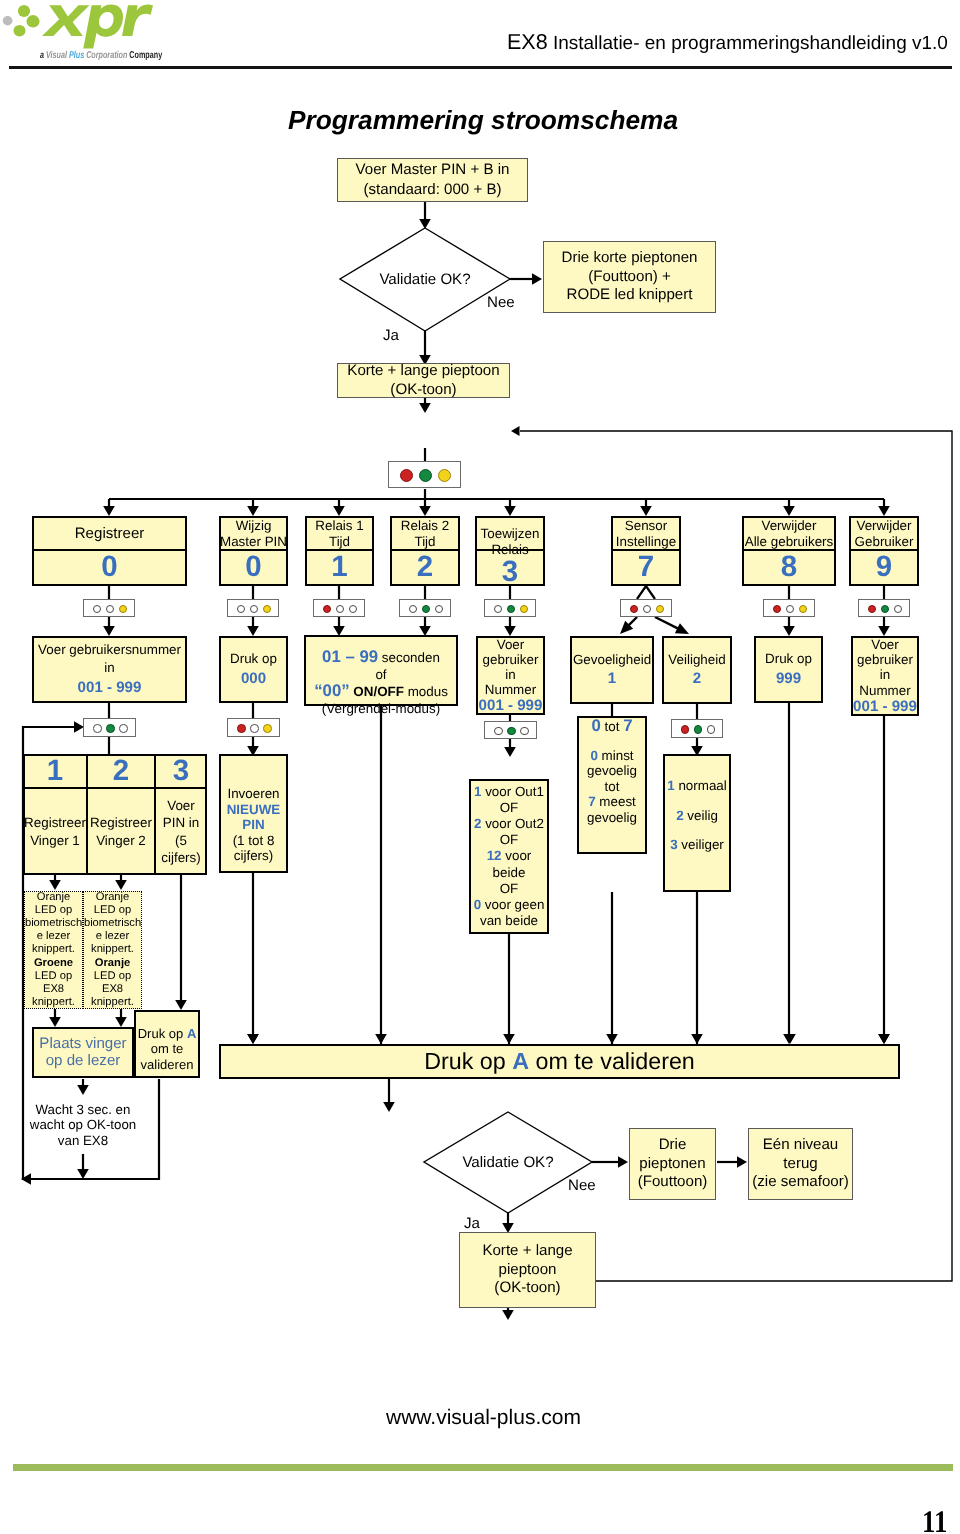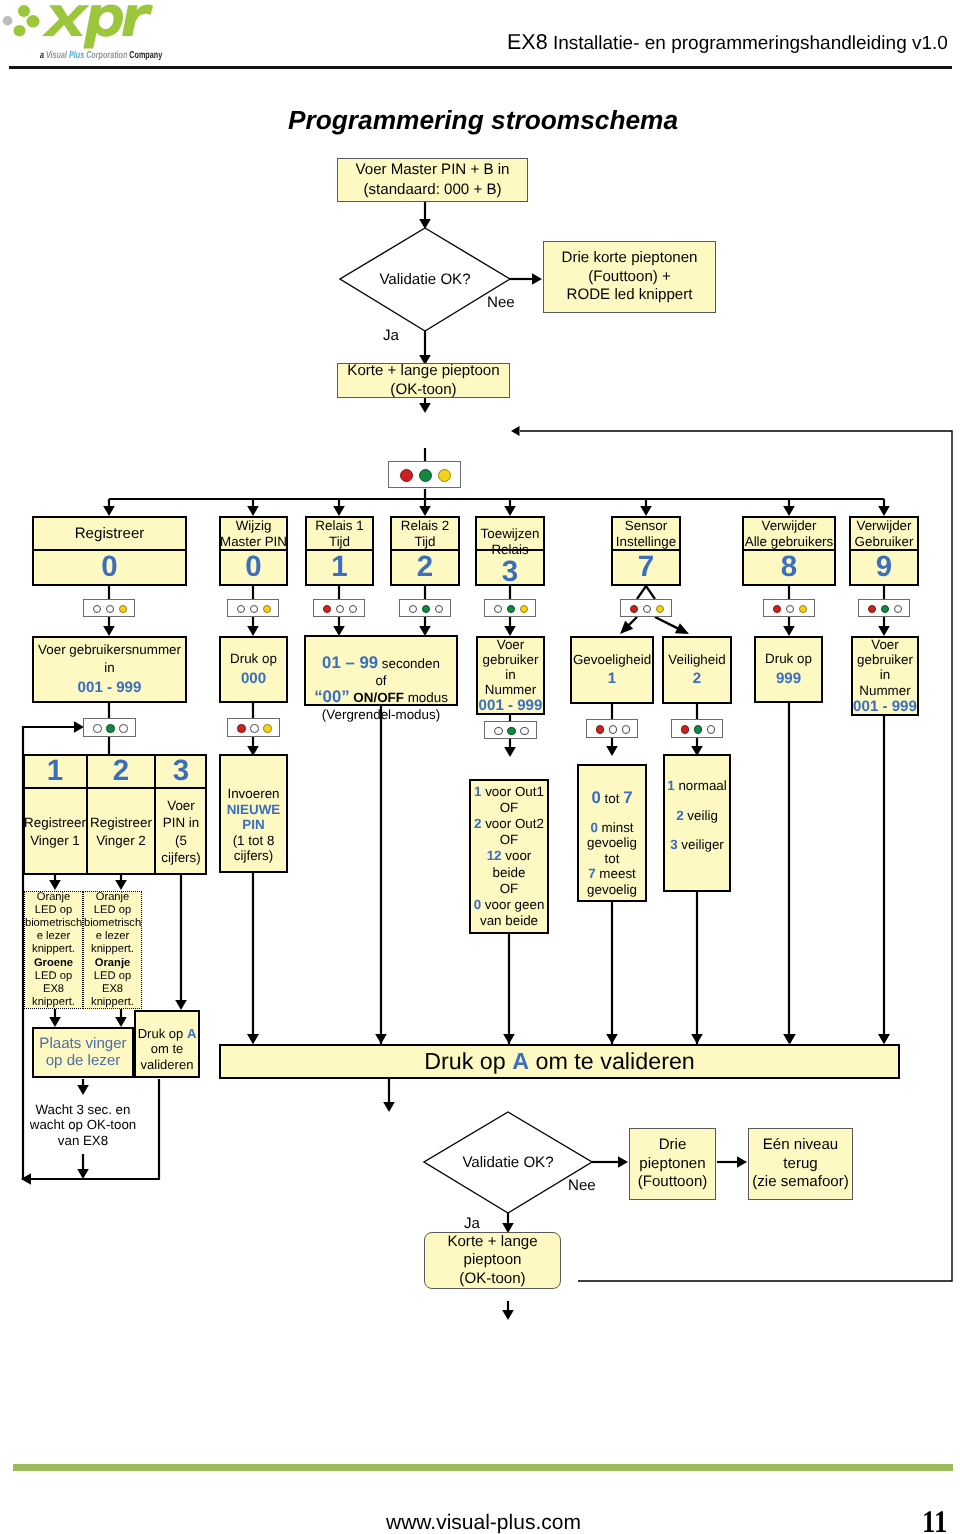--- a/index.html
+++ b/index.html
@@ -18,21 +18,21 @@
   .logo-tag .t-blue{color:#4aa8dd;font-style:italic;}
   .logo-tag .t-dark{color:#231f20;font-style:italic;}
   .logo-tag .t-dark2{color:#231f20;}
   .hdr-title{position:absolute;left:507px;top:30px;white-space:nowrap;}
   .ht-strong{font-size:21.5px;}
   .ht-rest{font-size:19px;}
   .hdr-rule{position:absolute;left:9px;top:66px;width:943px;height:2.6px;background:#141414;}
 
   
   .ftr-rule{position:absolute;left:13px;top:1464px;width:940px;height:6.6px;background:#9cbb5a;}
-  .ftr-url{position:absolute;left:386px;top:1511px;font-size:21px;white-space:nowrap;}
+  .ftr-url{position:absolute;left:386px;top:1406px;font-size:21px;white-space:nowrap;}
   .ftr-pg{position:absolute;left:922px;top:1506px;font-size:31.5px;font-weight:bold;line-height:1;
           font-family:"Liberation Serif",serif;white-space:nowrap;transform:scaleX(.85);transform-origin:left top;}
 
   
   .chart-title{position:absolute;left:0;top:105px;width:966px;text-align:center;
                font-size:26.3px;font-weight:bold;font-style:italic;letter-spacing:0px;}
 
   
   #flow,#flow2{position:absolute;left:0;top:0;width:960px;height:1534px;pointer-events:none;}
 
@@ -351,21 +351,21 @@
     </div>
 <div class="bx thick" style="left:219px;top:636px;width:69px;height:67px;font-size:13.4px;line-height:1.4;">
       <div>Druk op</div>
       <div class="b big2">000</div>
     </div>
 <div class="sem" style="left:227px;top:718px;width:53px;height:19px;">
       <i class="r" style="left:9.0px;top:5.2px;width:8.6px;height:8.6px"></i>
       <i class="" style="left:22.2px;top:5.2px;width:8.6px;height:8.6px"></i>
       <i class="y" style="left:35.4px;top:5.2px;width:8.6px;height:8.6px"></i>
     </div>
-<div class="bx thick" style="left:304px;top:635px;width:154px;height:71px;font-size:13.4px;line-height:16.6px;justify-content:flex-start;padding-top:18px;">
+<div class="bx thick" style="left:304px;top:635px;width:154px;height:71px;font-size:13.4px;line-height:16.6px;justify-content:flex-start;padding-top:12px;">
       <div><span class="b bignum">01 – 99</span><span> seconden</span></div>
       <div>of</div>
       <div><span class="b bignum">“00”</span><span class="bk"> ON/OFF</span><span> modus</span></div>
       <div>(Vergrendel-modus)</div>
     </div>
 <div class="bx thick" style="left:476px;top:636px;width:69px;height:79px;font-size:13.4px;line-height:1.13;">
       <div>Voer</div>
       <div>gebruiker</div>
       <div>in</div>
       <div>Nummer</div>
@@ -469,21 +469,21 @@
       <div><span class="b">1</span><span> voor Out1</span></div>
       <div>OF</div>
       <div><span class="b">2</span><span> voor Out2</span></div>
       <div>OF</div>
       <div><span class="b">12</span><span> voor</span></div>
       <div>beide</div>
       <div>OF</div>
       <div><span class="b">0</span><span> voor geen</span></div>
       <div>van beide</div>
     </div>
-<div class="bx thick" style="left:577px;top:764px;width:70px;height:138px;font-size:13.4px;line-height:15.6px;justify-content:flex-start;padding-top:24px;">
+<div class="bx thick" style="left:577px;top:716px;width:70px;height:138px;font-size:13.4px;line-height:15.6px;justify-content:flex-start;padding-top:0;">
       <div><span class="b bignum">0</span><span> tot </span><span class="b bignum">7</span></div>
       <div style="height:13px"></div>
       <div><span class="b">0</span><span> minst</span></div>
       <div>gevoelig</div>
       <div>tot</div>
       <div><span class="b">7</span><span> meest</span></div>
       <div>gevoelig</div>
     </div>
 <div class="bx thick" style="left:663px;top:754px;width:68px;height:138px;font-size:13.4px;line-height:15.6px;justify-content:flex-start;padding-top:22px;">
       <div><span class="b">1</span><span> normaal</span></div>
@@ -510,21 +510,21 @@
       <div>Drie</div>
       <div>pieptonen</div>
       <div>(Fouttoon)</div>
     </div>
 <div class="bx thin" style="left:748px;top:1128px;width:105px;height:72px;font-size:15.1px;line-height:1.22;">
       <div>Eén niveau</div>
       <div>terug</div>
       <div>(zie semafoor)</div>
     </div>
 <div class="lbl" style="left:464px;top:1215px;font-size:15.1px;">Ja</div>
-<div class="bx thin" style="left:424px;top:1232px;width:137px;height:57px;font-size:15.1px;line-height:1.22;border-radius:8px;">
+<div class="bx thin" style="left:459px;top:1232px;width:137px;height:76px;font-size:15.1px;line-height:1.22;">
       <div>Korte + lange</div>
       <div>pieptoon</div>
       <div>(OK-toon)</div>
     </div>
 <svg id="flow2" viewBox="0 0 960 1534" width="960" height="1534">
 <line x1="32" y1="550" x2="187" y2="550" stroke="#000" stroke-width="2.0"></line>
 <line x1="219" y1="550" x2="288" y2="550" stroke="#000" stroke-width="2.0"></line>
 <line x1="305" y1="550" x2="374" y2="550" stroke="#000" stroke-width="2.0"></line>
 <line x1="390" y1="550" x2="460" y2="550" stroke="#000" stroke-width="2.0"></line>
 <line x1="475" y1="550" x2="545" y2="550" stroke="#000" stroke-width="2.0"></line>

